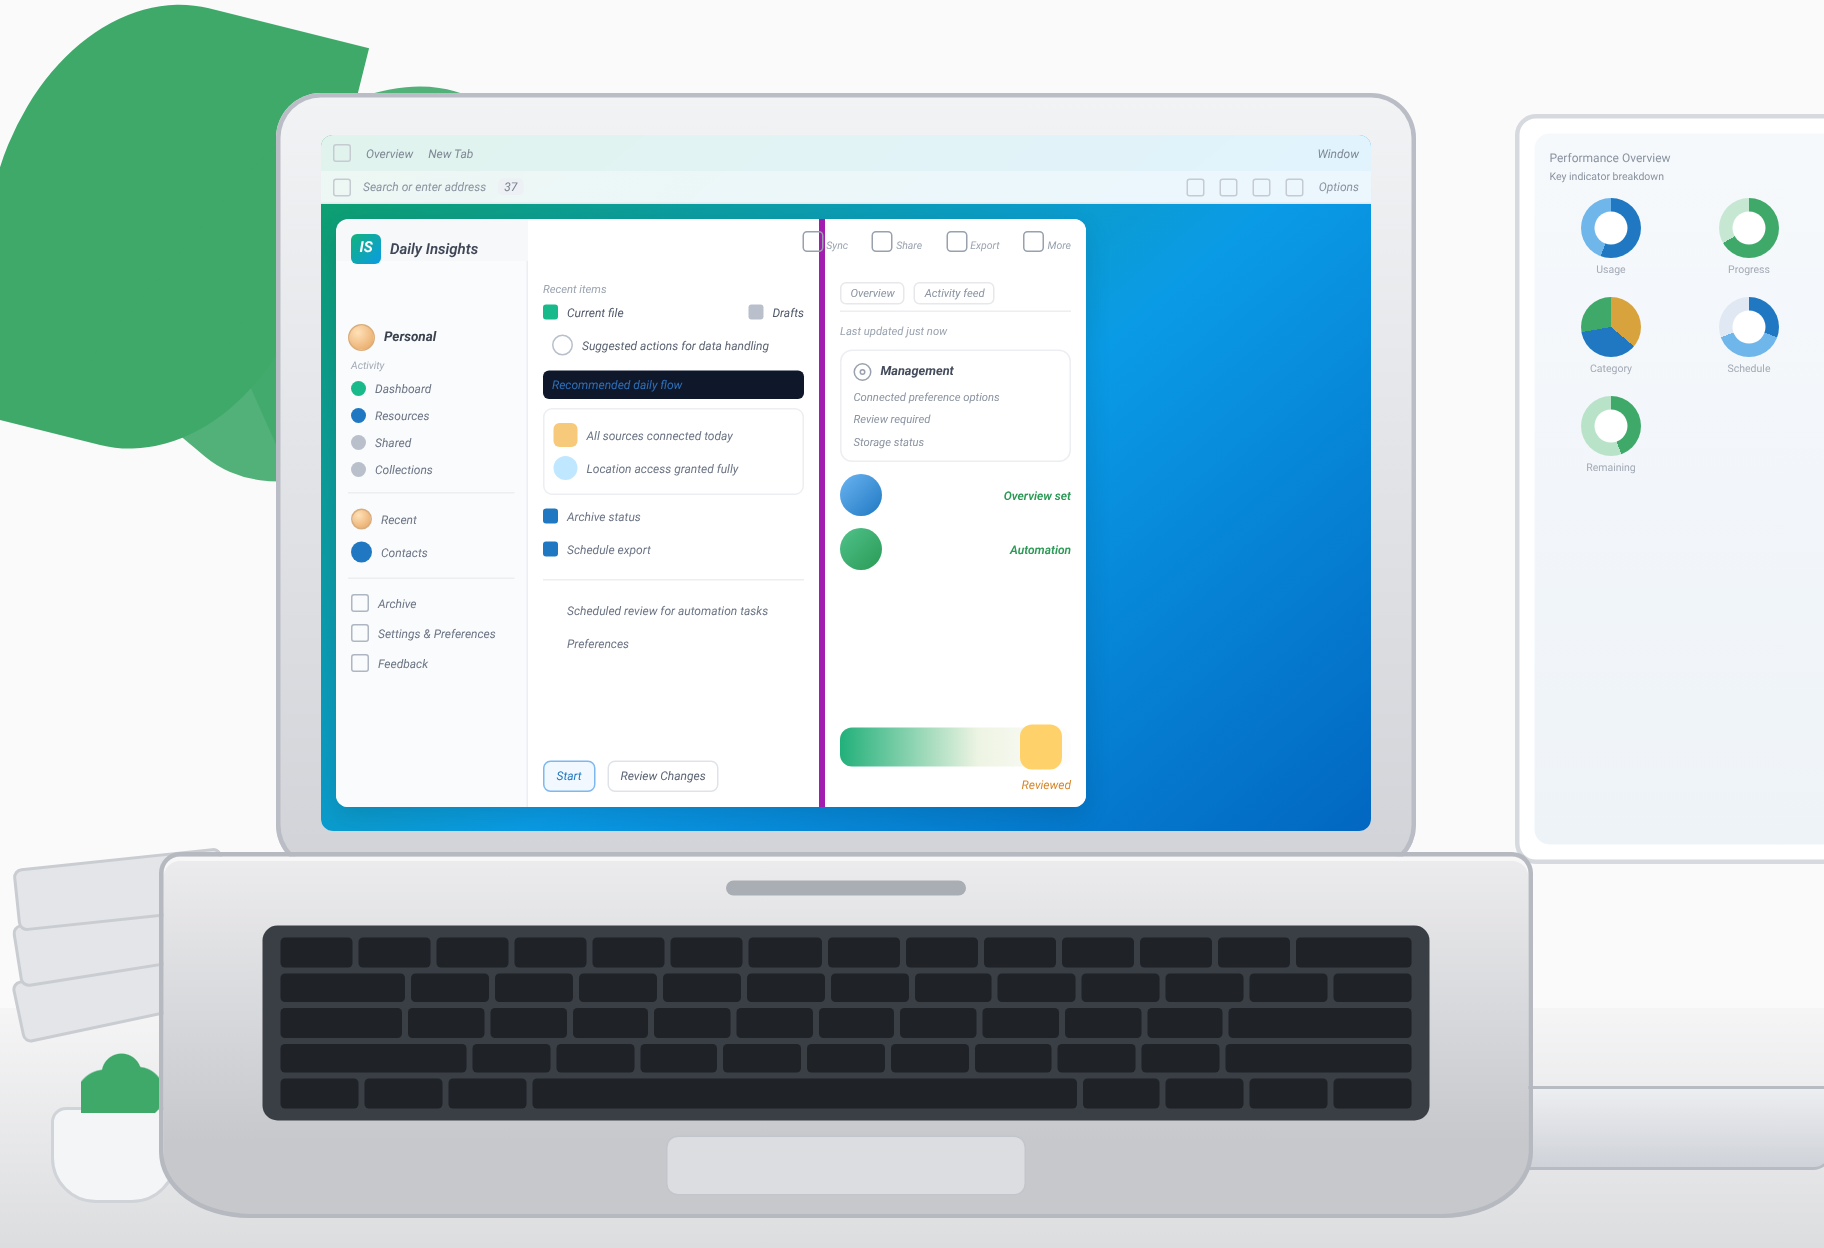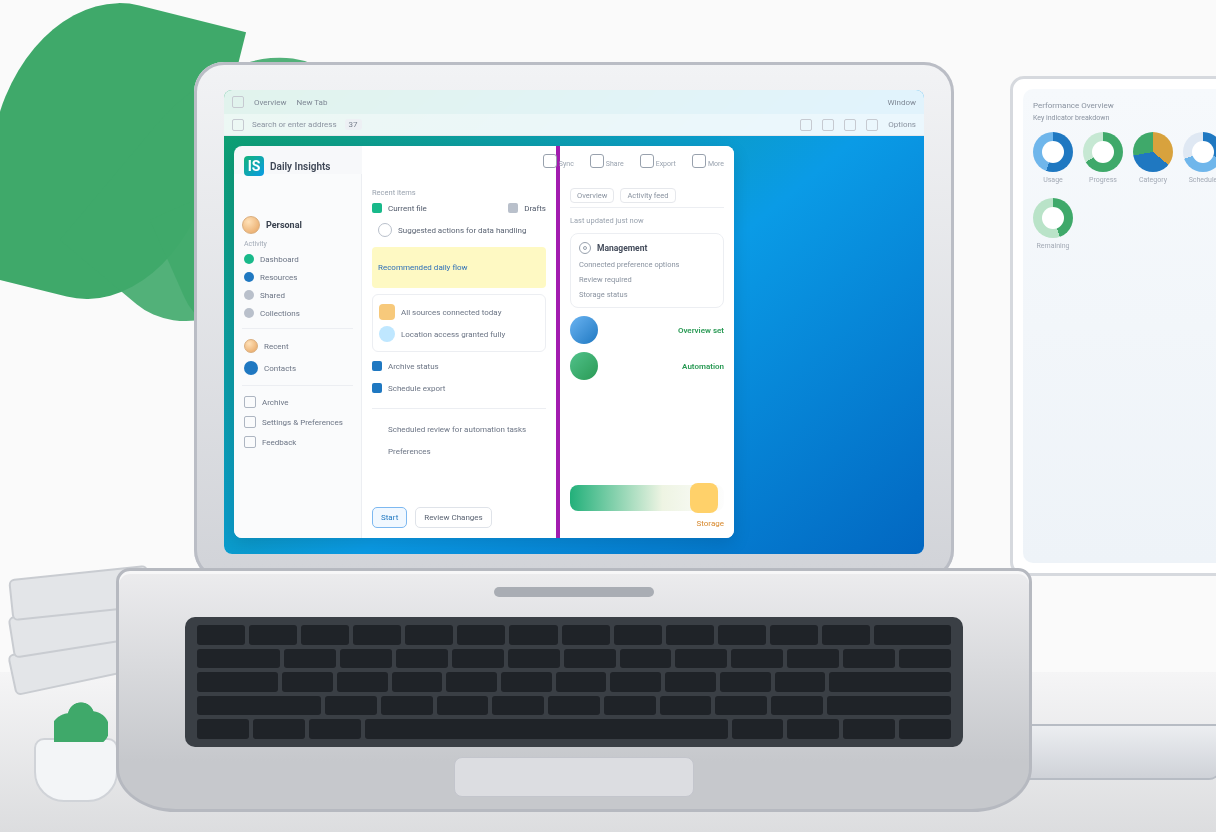--- a/index.html
+++ b/index.html
@@ -15,32 +15,32 @@
   .small-plant { position:absolute; left:34px; bottom:30px; }
   .pot { width:84px; height:64px; background:#f3f5f7; border:2px solid #d0d3d8; border-radius:10px 10px 30px 30px; }
   .sprig { position:absolute; bottom:60px; left:20px; width:54px; height:44px; background:radial-gradient(circle at 30% 80%,#3fa96a 0 38%,transparent 40%),radial-gradient(circle at 70% 70%,#3fa96a 0 35%,transparent 37%),radial-gradient(circle at 50% 40%,#3fa96a 0 34%,transparent 36%); }
   .keyboard-ext { position:absolute; right:-10px; bottom:52px; width:230px; height:56px; border-radius:10px; background:linear-gradient(180deg,#eceef1,#cfd2d8); border:2px solid #b7bcc4; transform:skewX(-14deg); }
 
   
   .monitor { position:absolute; right:-14px; top:76px; width:220px; height:500px; background:#fff; border:3px solid #d6d9de; border-radius:14px 0 0 14px; }
   .monitor-inner { position:absolute; inset:10px; background:linear-gradient(180deg,#f6f9fc,#eef3f8); border-radius:10px 0 0 10px; padding:12px 10px; }
   .mon-head { font-size:8px; color:#8a93a0; margin-bottom:10px; }
   .mon-pie { width:40px; height:40px; border-radius:50%; position:relative; }
-  .mon-grid { display:grid; grid-template-columns:1fr 1fr 1fr 1fr; gap:14px 10px; margin-top:8px; }
+  .mon-grid { display:grid; grid-template-columns:1fr 1fr; gap:14px 10px; margin-top:8px; }
   .mon-col { display:flex; flex-direction:column; align-items:center; gap:4px; }
   .mon-chip { font-size:7px; color:#a3aab5; }
   .donut1 { background: conic-gradient(#1f78c1 0 200deg,#6fb6eb 200deg 360deg); }
   .donut2 { background: conic-gradient(#3fa96a 0 240deg,#c6e8d3 240deg 360deg); }
   .donut3 { background: conic-gradient(#d8a23d 0 130deg,#1f78c1 130deg 260deg,#3fa96a 260deg 360deg); }
   .donut4 { background: conic-gradient(#1f78c1 0 110deg,#6fb6eb 110deg 250deg,#dfe8f3 250deg 360deg); }
   .donut5 { background: conic-gradient(#3fa96a 0 160deg,#b9e3c8 160deg 360deg); }
   .donut-hole::after{content:"";position:absolute;inset:9px;background:#fff;border-radius:50%;}
 
   
-  .laptop { position:absolute; left:194px; top:62px; width:760px; height:740px; }
+  .laptop { position:absolute; left:184px; top:62px; width:760px; height:740px;font-style:italic; }
   .lid { position:absolute; left:0; top:0; width:760px; height:518px; border-radius:30px; background:linear-gradient(180deg,#f2f3f5,#d1d3d8); box-shadow: inset 0 0 0 3px #babdc5; }
   .screen { position:absolute; left:30px; top:28px; right:30px; bottom:26px; background:#fff; border-radius:8px; overflow:hidden; }
   .base { position:absolute; left:-78px; right:-78px; top:506px; height:244px; border-radius:14px 14px 60px 60px/14px 14px 44px 44px; background:linear-gradient(180deg,#ececee 0%,#c6c8cc 80%); box-shadow: inset 0 3px 0 #f7f7f8; border:3px solid #b6b9c0; }
   .hinge { position:absolute; left:50%; top:16px; transform:translateX(-50%); width:160px; height:10px; border-radius:10px; background:#a9adb4; }
   .kbd { position:absolute; left:66px; right:66px; top:46px; height:130px; background:#3a3f45; border-radius:10px; padding:8px 12px; display:grid; grid-template-rows:repeat(5,1fr); gap:4px; }
   .kbd-row { display:flex; gap:4px; }
   .key { flex:1; background:#1f2328; border-radius:3px; }
   .key.wide{flex:1.6}.key.xw{flex:2.4}.key.sp{flex:7}
   .trackpad { position:absolute; left:50%; top:186px; transform:translateX(-50%); width:240px; height:40px; border-radius:8px; background:#dcdde1; border:1px solid #c3c5cc; }
 
@@ -48,42 +48,42 @@
   .wallpaper { position:absolute; inset:0; background:linear-gradient(140deg,#0e9f68 0%,#0a9be6 55%,#0267c1 100%); }
   .topbar { position:absolute; left:0; right:0; top:0; height:24px; background:rgba(255,255,255,.88); display:flex; align-items:center; gap:10px; padding:0 8px; font-size:8px; color:#7f8895; }
   .topbar .sp{flex:1}
   .addrbar { position:absolute; left:0; right:0; top:24px; height:22px; background:rgba(255,255,255,.92); display:flex; align-items:center; gap:8px; padding:0 8px; font-size:8px; color:#8a93a0; border-bottom:1px solid #e6e8ec; }
   .addr-icon{width:12px;height:12px;border:1px solid #c6cad1;border-radius:2px}
   .badge{font-size:8px;background:#edf0f4;border-radius:3px;padding:1px 4px;color:#7a828f}
   .rtool{display:flex;gap:10px;align-items:center;margin-left:auto}
 
   .app { position:absolute; left:10px; top:56px; width:500px; height:392px; background:#f7f8fa; border-radius:8px; box-shadow:0 6px 18px rgba(0,0,0,.12); display:flex; overflow:hidden; }
   .app-ico { position:absolute; left:10px; top:10px; display:flex; align-items:center; gap:6px; }
-  .ico-sq{width:20px;height:20px;border-radius:4px;background:linear-gradient(135deg,#13b37a,#0a9be6);color:#fff;font-weight:700;text-align:center;line-height:20px;font-size:14px}
+  .ico-sq{width:20px;height:20px;border-radius:4px;background:linear-gradient(135deg,#13b37a,#0a9be6);color:#fff;font-weight:700;text-align:center;line-height:20px;font-size:10px}
   .app-title{font-size:10px;color:#3f4756;font-weight:600}
   .app-toolbar { position:absolute; right:10px; top:8px; display:flex; gap:16px; }
   .tool-item { display:flex; flex-direction:row; align-items:flex-end; gap:2px; }
   .tool-ic{width:14px;height:14px;border:1.5px solid #98a1ad;border-radius:3px}
   .tool-lbl{font-size:7px;color:#9aa3af}
   .sidebar { width:128px; padding:42px 8px 8px 8px; background:#fafbfc; border-right:1px solid #eceef2;margin-top:28px; }
   .s-head{display:flex;align-items:center;gap:6px;margin-bottom:6px}
   .avatar{width:18px;height:18px;border-radius:50%;background:radial-gradient(circle at 35% 30%,#ffe1b8,#e6a35f);border:1.5px solid #d9ae7e}
   .s-title{font-size:9px;color:#3b4350;font-weight:700}
   .s-sub{font-size:7px;color:#a2aab6;margin:6px 0 2px 2px}
   .s-item{display:flex;align-items:center;gap:6px;font-size:8px;color:#6c7585;padding:4px 2px;border-radius:4px}
   .s-item .dot{width:10px;height:10px;border-radius:50%}
   .col-teal{background:#18b98a}.col-blue{background:#1f78c1}.col-gray{background:#b9c0cb}
   .s-sep{height:1px;background:#eceef2;margin:6px 0}
   .mini-icon{width:12px;height:12px;border:1.5px solid #aeb6c2;border-radius:2px;flex-shrink:0}
   .panel-mid { width:198px; padding:42px 10px 10px 10px; background:#fff; border-right:4px solid #a21caf; display:flex; flex-direction:column; gap:6px; }
   .pm-sub{font-size:7.5px;color:#9aa3af}
   .pm-chip{display:flex;align-items:center;gap:6px;padding:4px 6px;border-radius:5px;font-size:8px;color:#5c6574}
   .pm-chip .cic{width:14px;height:14px;border-radius:3px;border:1.5px solid #b9c0cb}
   .pm-title{display:flex;gap:6px;align-items:center;font-size:8px;color:#50596a}
-  .pm-blue{background:#fef9c3;color:#2e6fb8;padding:16px 6px;border-radius:4px;font-size:8px}
+  .pm-blue{background:#0f172a;color:#2e6fb8;padding:5px 6px;border-radius:4px;font-size:8px}
   .pm-card{border:1px solid #eceef2;border-radius:6px;padding:6px}
   .pm-line{display:flex;align-items:center;gap:6px;font-size:8px;color:#6c7585;padding:3px 0}
   .sq{width:10px;height:10px;border-radius:2px;background:#1f78c1}
   .btn-row{display:flex;gap:8px;margin-top:auto;padding-top:6px}
   .btn{font-size:8px;padding:5px 8px;border-radius:5px;border:1px solid #dfe3e9;background:#fff;color:#5c6574}
   .btn.primary{border-color:#7db8f0;color:#1f78c1;background:#f1f8ff}
 
   .panel-right { flex:1; padding:42px 10px 10px 10px; background:#fff; display:flex; flex-direction:column; gap:8px; }
   .tabstrip{display:flex;gap:6px;font-size:7.5px;color:#8a93a0;border-bottom:1px solid #eceef2;padding-bottom:4px}
   .tab{padding:2px 6px;border:1px solid #e6e8ec;border-radius:4px}
@@ -315,21 +315,21 @@
             </div>
           <div class="feat">
               <div class="fic fic-green"></div>
               <div style="flex:1"></div>
               <div class="fl">Automation</div>
             </div>
           <div style="flex:1"></div>
           <div class="gradbar">
               <div class="tail"></div>
             </div>
-          <div class="orange-lbl">Storage</div>
+          <div class="orange-lbl">Reviewed</div>
         </div>
       </div>
     </div>
   </div>
 
   <div class="base">
     <div class="hinge"></div>
     <div class="kbd">
       <div class="kbd-row">
           <div class="key"></div>

